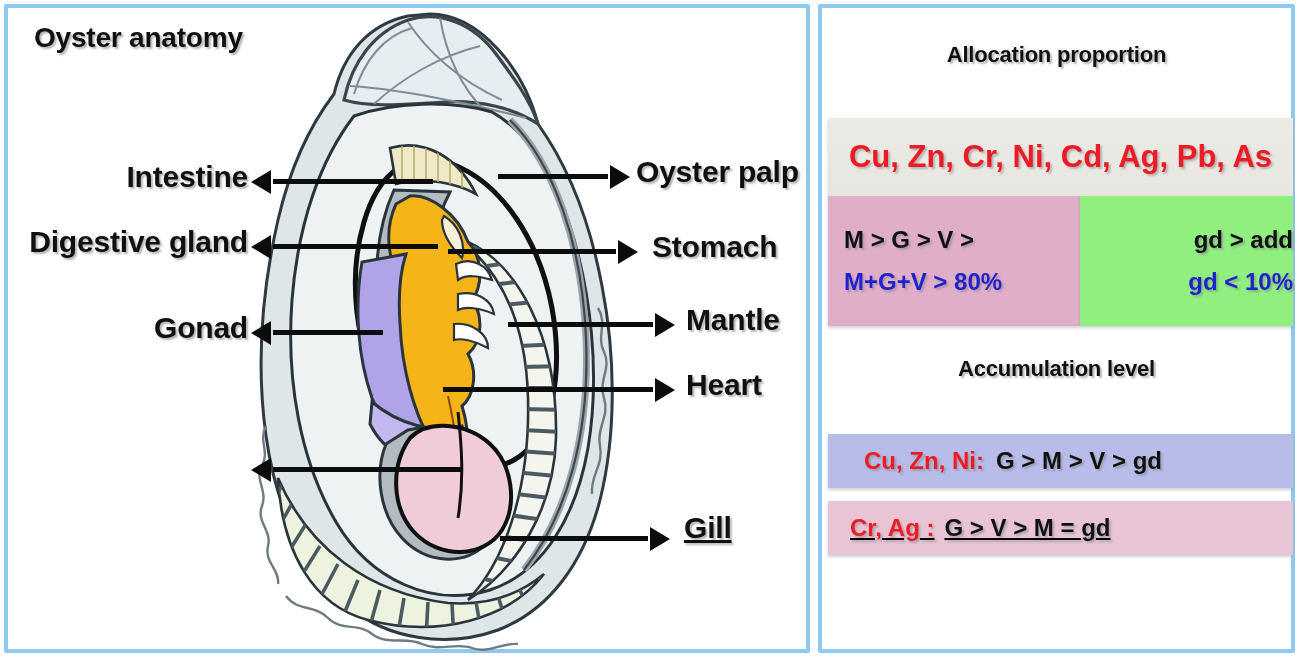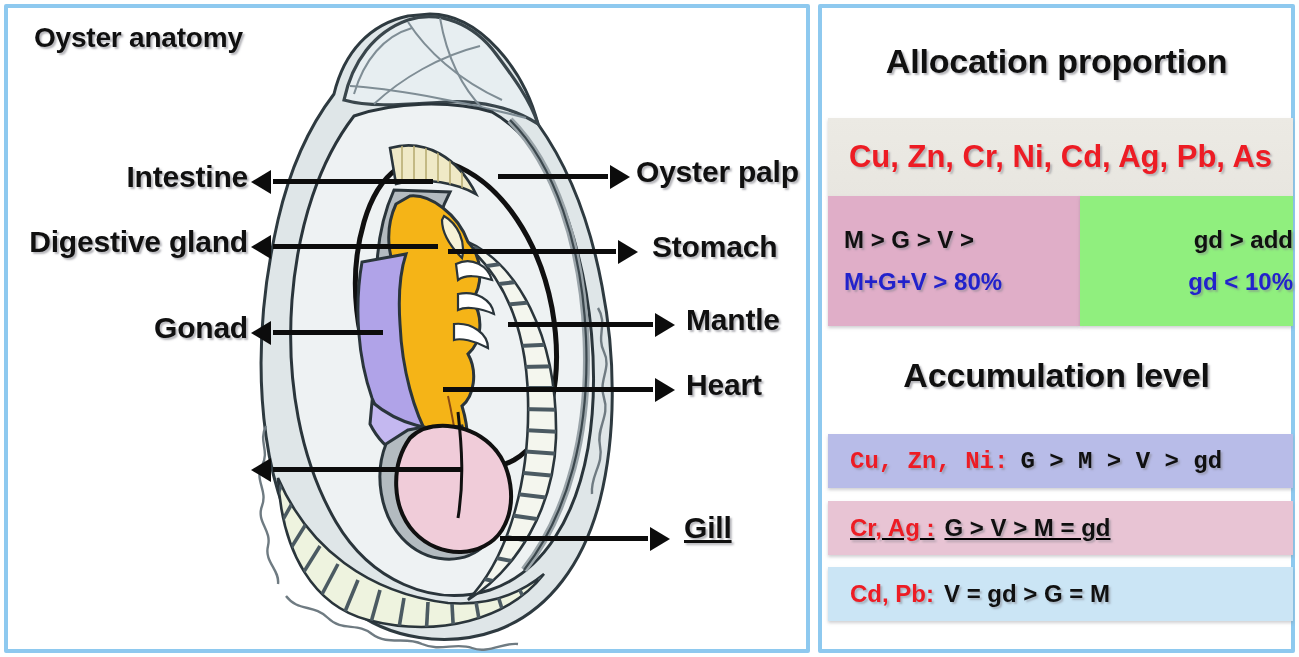--- a/index.html
+++ b/index.html
@@ -88,21 +88,21 @@
     width: 520px;
     height: 645px;
   }
   #oyster svg { display: block; width: 100%; height: 100%; }
 
   
   .section-title {
     position: absolute;
     width: 100%;
     text-align: center;
-    font-size: 34px;
+    font-size: 22px;
   }
   #title-allocation  { top: 34px; }
   #title-accumulation{ top: 348px; }
 
   .band {
     position: absolute;
     box-sizing: border-box;
     display: flex;
     align-items: center;
     box-shadow: 0 2px 3px rgba(120,120,130,0.35);
@@ -138,22 +138,21 @@
     flex-direction: column;
     justify-content: center;
     align-items: flex-end;
     padding-left: 16px;
   }
   .order-row { margin: 7px 0; }
 
   #band-accum-1 {
     left: 6px; top: 426px; width: 465px; height: 54px;
     background: #b8bce8;
-    padding-left: 22px;
-    font-family: Liberation Mono, monospace;
+    padding-left: 36px;
   }
   #band-accum-2 {
     left: 6px; top: 493px; width: 465px; height: 54px;
     background: #e8c4d4;
     padding-left: 22px;
     text-decoration: underline;
   }
   #band-accum-3 {
     left: 6px; top: 559px; width: 465px; height: 54px;
     background: #cbe5f5;
@@ -369,20 +368,16 @@
     <div class="band" id="band-accum-1">
       <span class="band-text metal" style="margin-right:12px;">Cu, Zn, Ni:</span>
       <span class="band-text tissue">G &gt; M &gt; V &gt; gd</span>
     </div>
 
     <div class="band" id="band-accum-2">
       <span class="band-text metal" style="margin-right:10px;">Cr, Ag :</span>
       <span class="band-text tissue">G &gt; V &gt; M = gd</span>
     </div>
 
-    <div class="band" id="band-accum-3">
-      <span class="band-text metal" style="margin-right:10px;">Cd, Pb:</span>
-      <span class="band-text tissue">V = gd &gt; G = M</span>
-    </div>
 
   </div>
 
 </div>
 
 </body></html>

